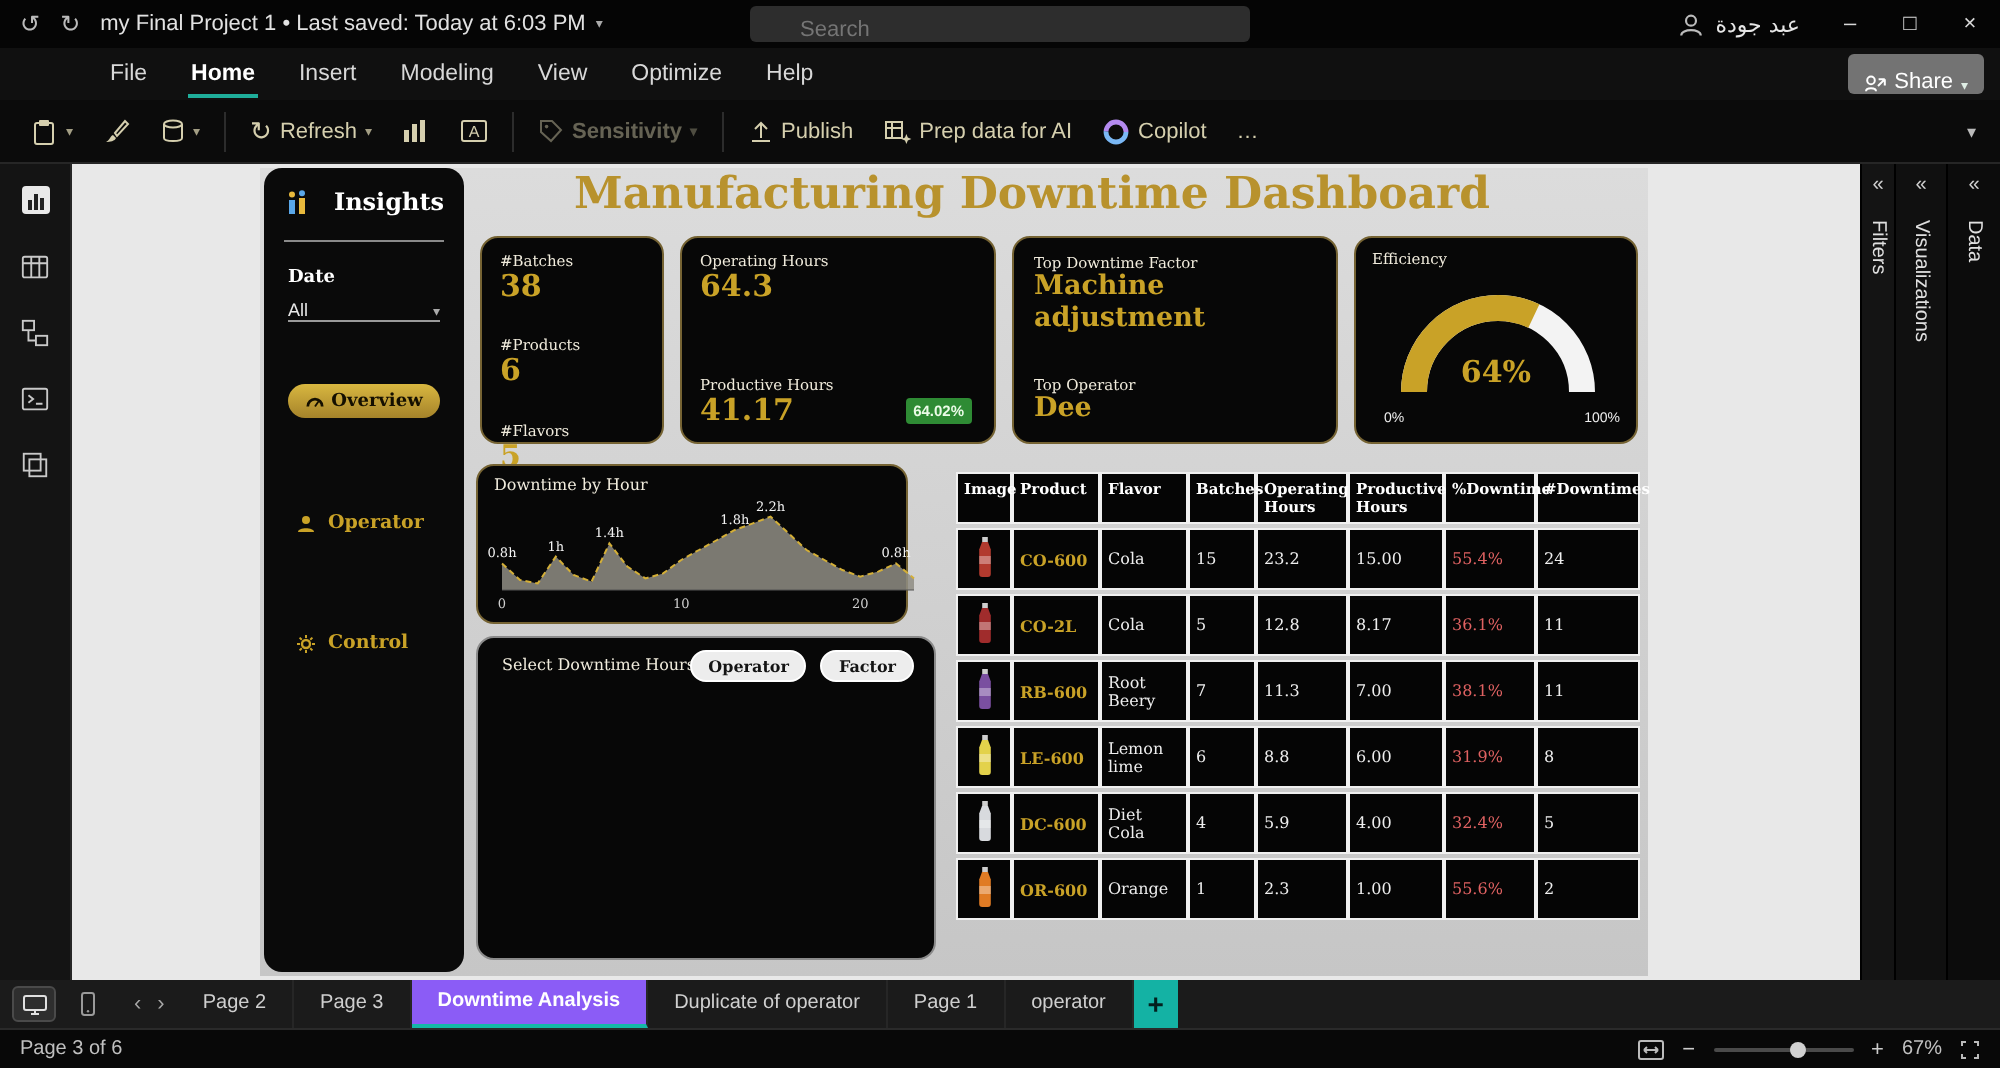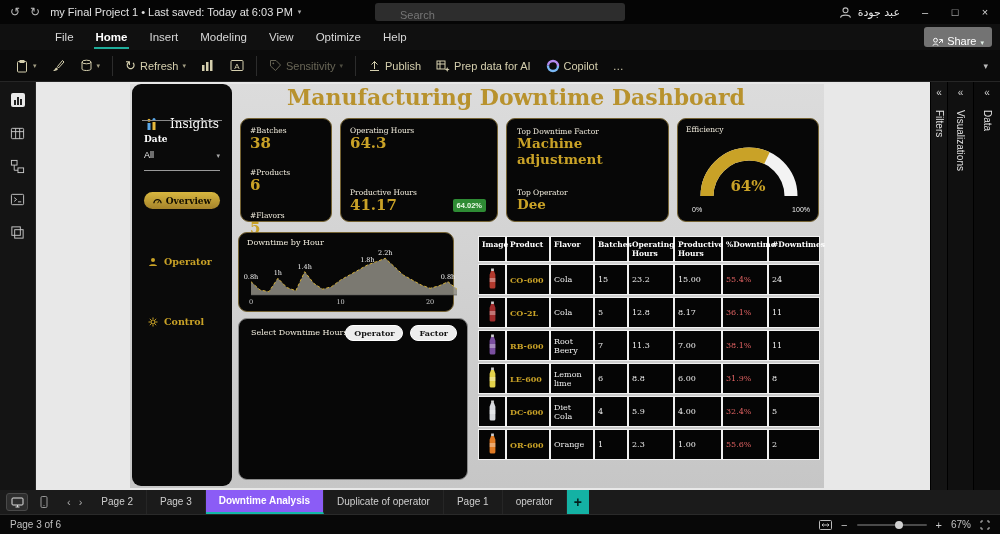--- a/index.html
+++ b/index.html
@@ -33,46 +33,46 @@
   .share-btn { margin-left:auto; margin-right:8px; height:20px; background:#737373; border-radius:3px;
                display:flex; align-items:flex-end; gap:4px; padding:0 8px; color:#fff; font-size:11px; }
   .share-btn .caret { color:#dfeee5; }
 
   
   .ribbon { position:absolute; left:0; top:50px; width:1000px; height:32px; background:#0b0b0b;
             border-bottom:1px solid #262626; display:flex; align-items:center; gap:9px; padding-left:12px;
             color:#d5cfae; font-size:11px; }
   .rbtn { display:flex; align-items:center; gap:4px; height:24px; padding:0 3px; border-radius:3px; }
   .rbtn .caret { color:#a39e84; }
-  .rbtn.disabled { opacity:.45; }
+  .rbtn.disabled { opacity:.45;font-weight:bold; }
   .refresh-glyph { font-size:13px; line-height:13px; color:#d5cfae; }
   .vsep { width:1px; height:20px; background:#2c2c2c; }
   .ribbon-collapse { margin-left:auto; margin-right:12px; color:#bbb; font-size:9px; }
 
   
   .leftbar { position:absolute; left:0; top:82px; width:36px; height:408px; background:#141414;
              border-right:1px solid #262626; display:flex; flex-direction:column; align-items:center;
              gap:13px; padding-top:8px; }
   .view-icon { width:20px; height:20px; display:flex; align-items:center; justify-content:center; border-radius:3px; }
 
   
   .canvas { position:absolute; left:36px; top:82px; width:894px; height:408px; background:#e8e8e8; overflow:hidden; }
   .page-bg { position:absolute; left:94px; top:2px; width:694px; height:404px;
              background:linear-gradient(180deg,#dcdcdc,#c6c6c6); }
 
   .serif { font-family:"DejaVu Serif", serif; }
 
   
   .nav-panel { position:absolute; left:96px; top:2px; width:100px; height:402px; background:#0a0a0a; border-radius:9px; }
   .brand { position:absolute; left:0; top:10px; width:100%; display:flex; justify-content:center; align-items:center; gap:11px;
-           color:#fff; font-family:"DejaVu Serif", serif; font-size:12px; font-weight:normal;margin-top:23px; }
+           color:#fff; font-family:"DejaVu Serif", serif; font-size:12px; font-weight:bold; }
   .nav-divider { position:absolute; left:10px; right:10px; top:36px; height:1px; background:#8a8a8a; }
   .date-label { position:absolute; left:12px; top:50px; color:#fff; font-size:9px; font-weight:bold; font-family:"DejaVu Serif", serif; }
   .date-select { position:absolute; left:12px; top:66px; width:76px; color:#e8e8e8; font-size:9px;
-                 border-bottom:1px solid #9a9a9a; display:flex; justify-content:space-between; align-items:flex-end; padding-bottom:10px; }
+                 border-bottom:1px solid #9a9a9a; display:flex; justify-content:space-between; align-items:flex-end; padding-bottom:0; }
   .nav-btn { position:absolute; left:12px; top:108px; width:76px; height:17px; border-radius:9px;
              background:linear-gradient(180deg,#d8b740,#a5832a); color:#140f00; font-size:9px; font-weight:bold;
              font-family:"DejaVu Serif", serif; display:flex; align-items:center; justify-content:center; gap:4px; }
   .nav-link { position:absolute; left:16px; display:flex; align-items:center; gap:6px;
               color:#c9a227; font-size:9.5px; font-weight:bold; font-family:"DejaVu Serif", serif; }
   .nav-link.op { top:172px; } .nav-link.ct { top:232px; }
 
   .dash-title { position:absolute; left:200px; top:2px; width:560px; text-align:center;
                 font-family:"DejaVu Serif", serif; font-size:22px; font-weight:600; color:#b8922d; }
 

